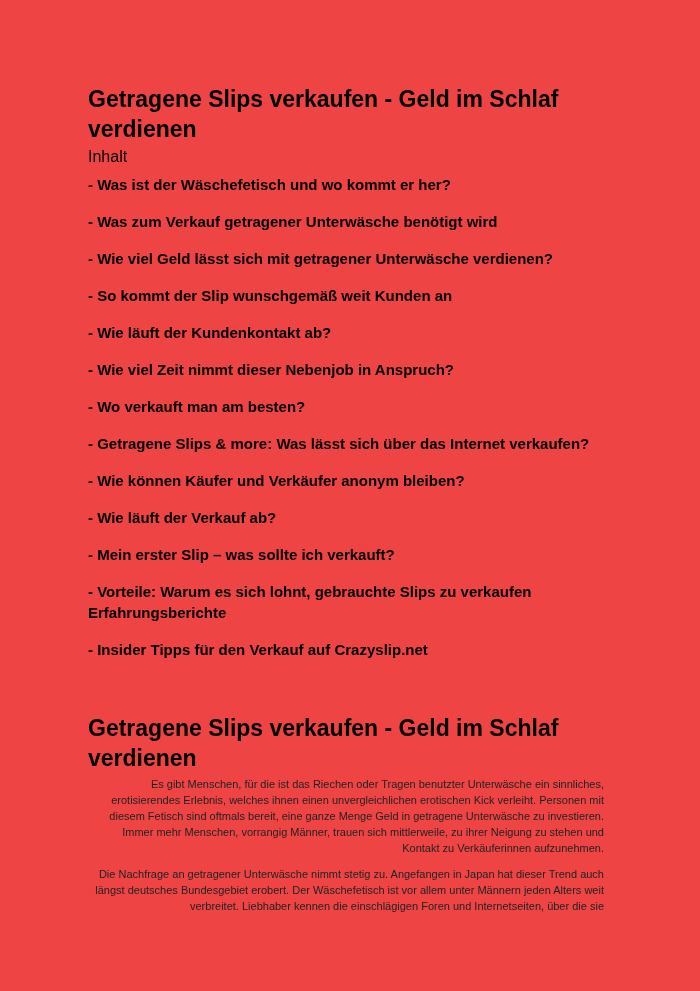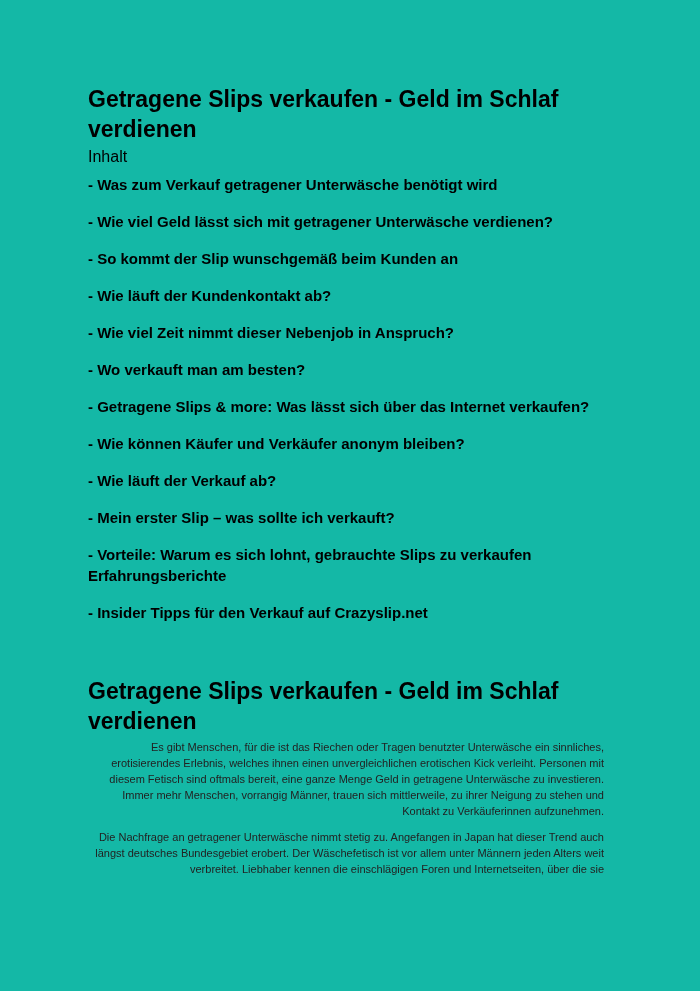--- a/index.html
+++ b/index.html
@@ -12,21 +12,21 @@
     background: #ffffff;
     font-family: "Liberation Sans", sans-serif;
     color: #000000;
     overflow: hidden;
   }
   .page {
     box-sizing: border-box;
     width: 700px;
     height: 991px;
     padding: 84px 96px 0 88px;
-    background: #14b8a6;
+    background: #ef4444;
   }
   .article-title,
   .section-heading {
     font-size: 23px;
     line-height: 30px;
     font-weight: 700;
     color: #000000;
     margin: 0 0 2px 0;
   }
   .section-heading {
@@ -59,23 +59,24 @@
 </head>
 <body>
 
 <div class="page">
 
   <h1 class="article-title">Getragene Slips verkaufen - Geld im Schlaf verdienen</h1>
 
   <p class="toc-label">Inhalt</p>
 
   <nav>
+    <p class="toc-item">- Was ist der Wäschefetisch und wo kommt er her?</p>
     <p class="toc-item">- Was zum Verkauf getragener Unterwäsche benötigt wird</p>
     <p class="toc-item">- Wie viel Geld lässt sich mit getragener Unterwäsche verdienen?</p>
-    <p class="toc-item">- So kommt der Slip wunschgemäß beim Kunden an</p>
+    <p class="toc-item">- So kommt der Slip wunschgemäß weit Kunden an</p>
     <p class="toc-item">- Wie läuft der Kundenkontakt ab?</p>
     <p class="toc-item">- Wie viel Zeit nimmt dieser Nebenjob in Anspruch?</p>
     <p class="toc-item">- Wo verkauft man am besten?</p>
     <p class="toc-item">- Getragene Slips &amp; more: Was lässt sich über das Internet verkaufen?</p>
     <p class="toc-item">- Wie können Käufer und Verkäufer anonym bleiben?</p>
     <p class="toc-item">- Wie läuft der Verkauf ab?</p>
     <p class="toc-item">- Mein erster Slip – was sollte ich verkauft?</p>
     <p class="toc-item">- Vorteile: Warum es sich lohnt, gebrauchte Slips zu verkaufen
 Erfahrungsberichte</p>
     <p class="toc-item">- Insider Tipps für den Verkauf auf Crazyslip.net</p>

